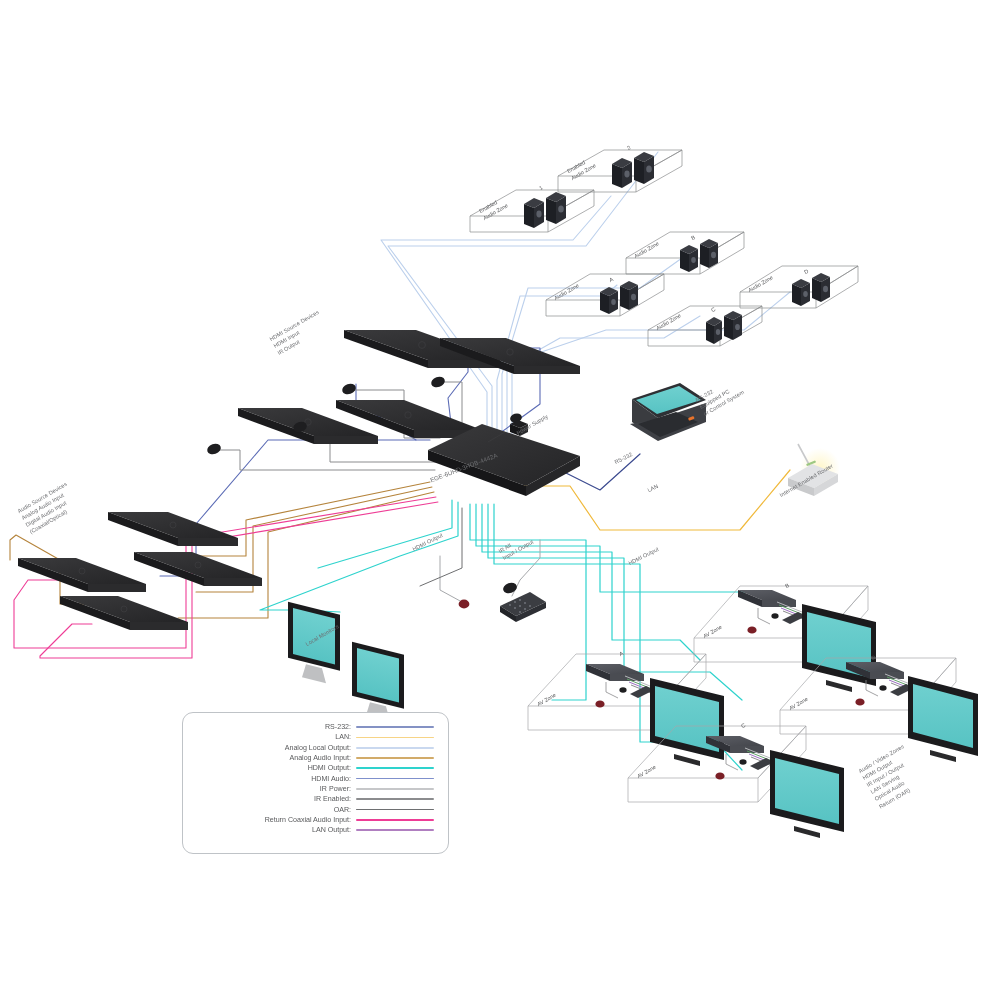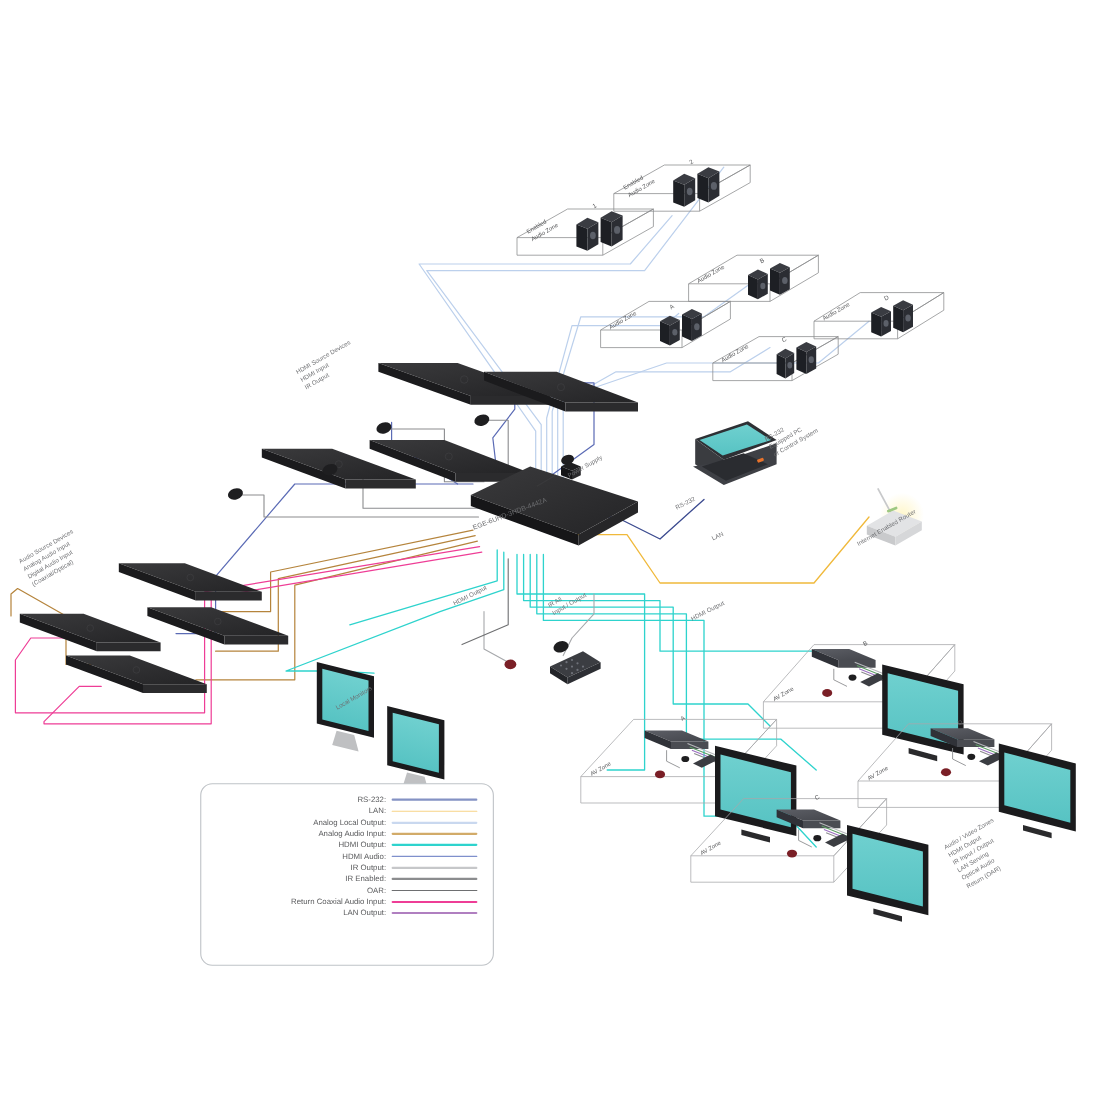--- a/index.html
+++ b/index.html
@@ -7,21 +7,21 @@
   body{width:1000px;height:1000px;position:relative;overflow:hidden;
        font-family:"Liberation Sans","DejaVu Sans",sans-serif;color:#58595b;}
   #stage{position:absolute;inset:0;width:1000px;height:1000px;}
   svg#diagram{position:absolute;left:0;top:0;width:1000px;height:1000px;}
   .lbl{position:absolute;font-size:5.6px;line-height:1.45;color:#6d6e71;
        white-space:nowrap;letter-spacing:.05px;}
   .lbl.big{font-size:6.2px;}
   .zlabel{position:absolute;font-size:5.4px;color:#58595b;white-space:nowrap;line-height:1.4;}
   .zletter{position:absolute;font-size:5.6px;color:#58595b;}
   
-  #legend{position:absolute;left:182px;top:712px;width:267px;height:166px;
+  #legend{position:absolute;left:182px;top:712px;width:267px;height:142px;
           border:1px solid #bfc3c7;border-radius:11px;background:#fff;box-sizing:border-box;}
   #legend table{border-collapse:collapse;margin:9px 0 0 0;width:100%;}
   #legend td{padding:0;height:10.3px;vertical-align:middle;}
   #legend td.k{text-align:right;font-size:7.1px;color:#58595b;
                padding-right:5px;white-space:nowrap;width:168px;}
   #legend td.v{padding-right:14px;}
   #legend .swatch{display:block;height:1.7px;width:100%;border-radius:1px;}
 </style>
 </head>
 <body>
@@ -539,21 +539,21 @@
               <span class="swatch" style="background: rgb(46, 211, 205);"></span>
             </td>
           </tr>
           <tr>
             <td class="k">HDMI Audio:</td>
             <td class="v">
               <span class="swatch" style="background: rgb(127, 144, 204);"></span>
             </td>
           </tr>
           <tr>
-            <td class="k">IR Output:</td>
+            <td class="k">IR Power:</td>
             <td class="v">
               <span class="swatch" style="background: rgb(198, 199, 201);"></span>
             </td>
           </tr>
           <tr>
             <td class="k">IR Enabled:</td>
             <td class="v">
               <span class="swatch" style="background: rgb(139, 140, 142);"></span>
             </td>
           </tr>

